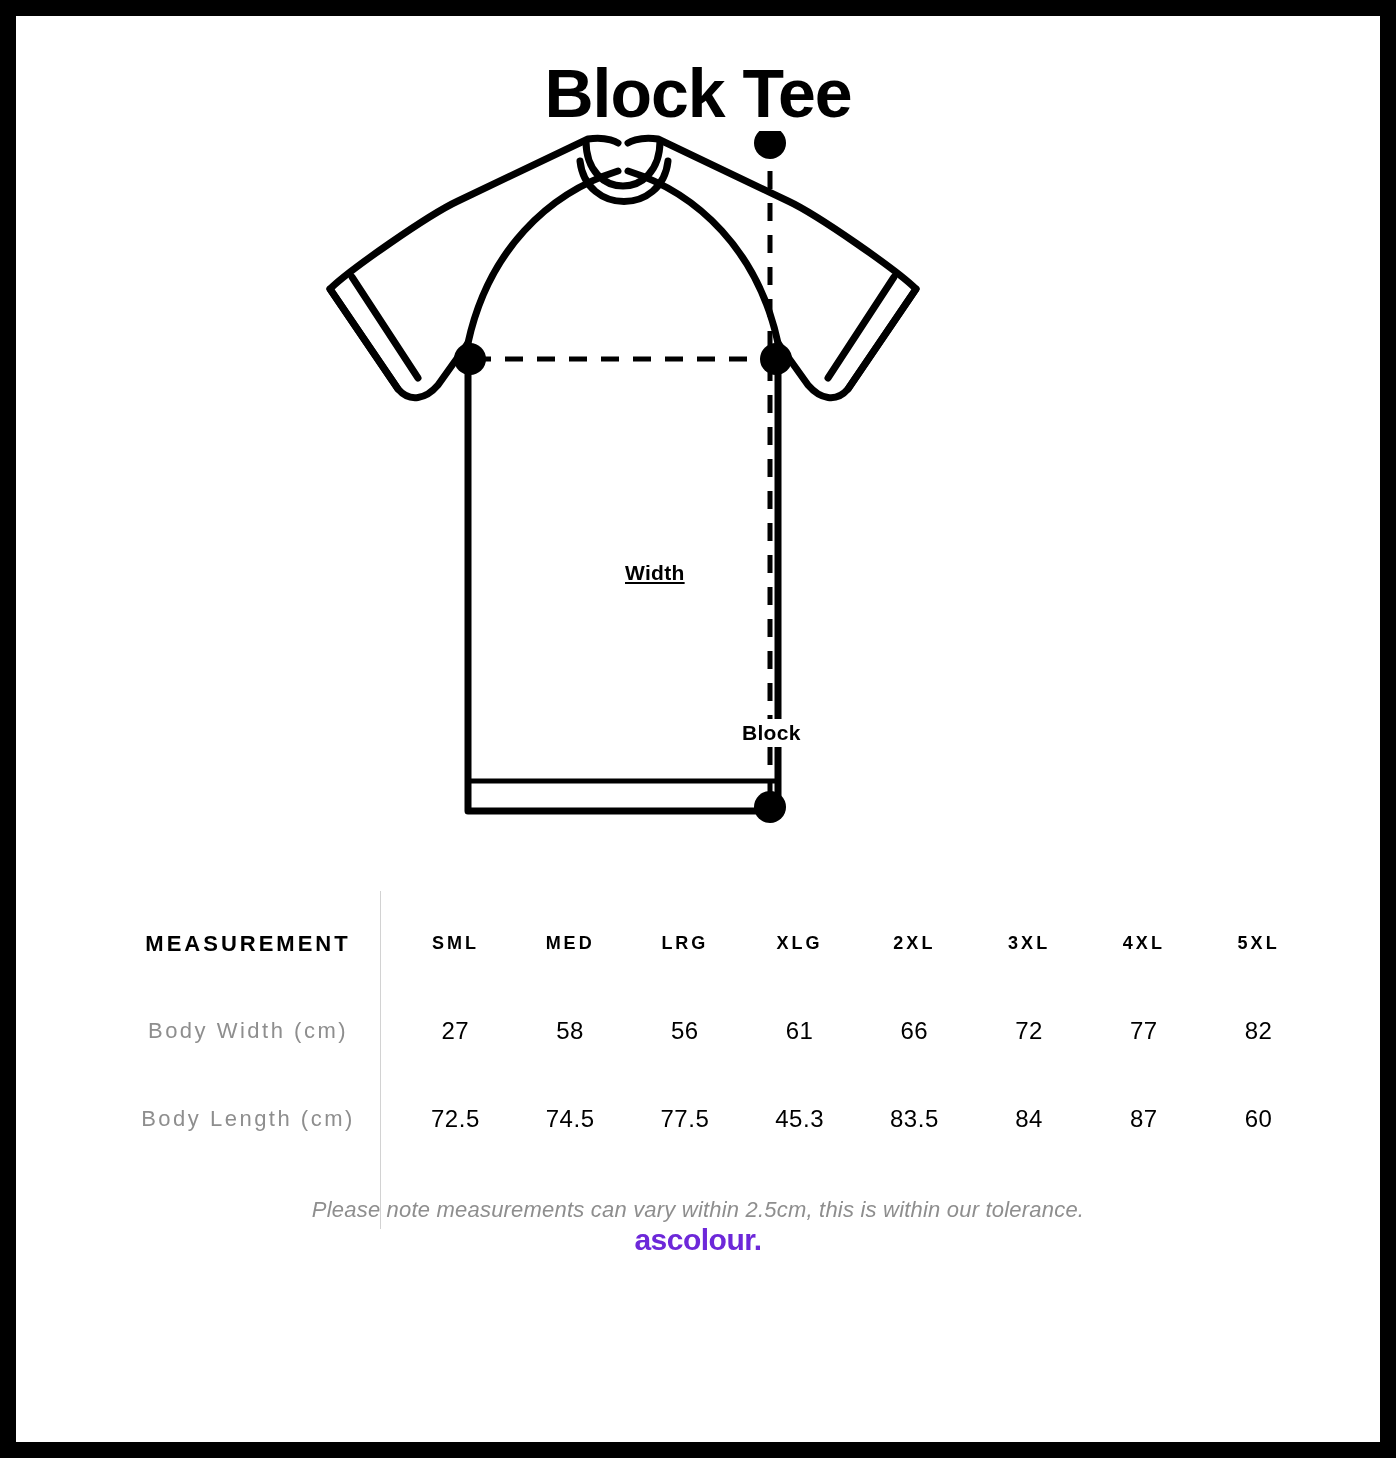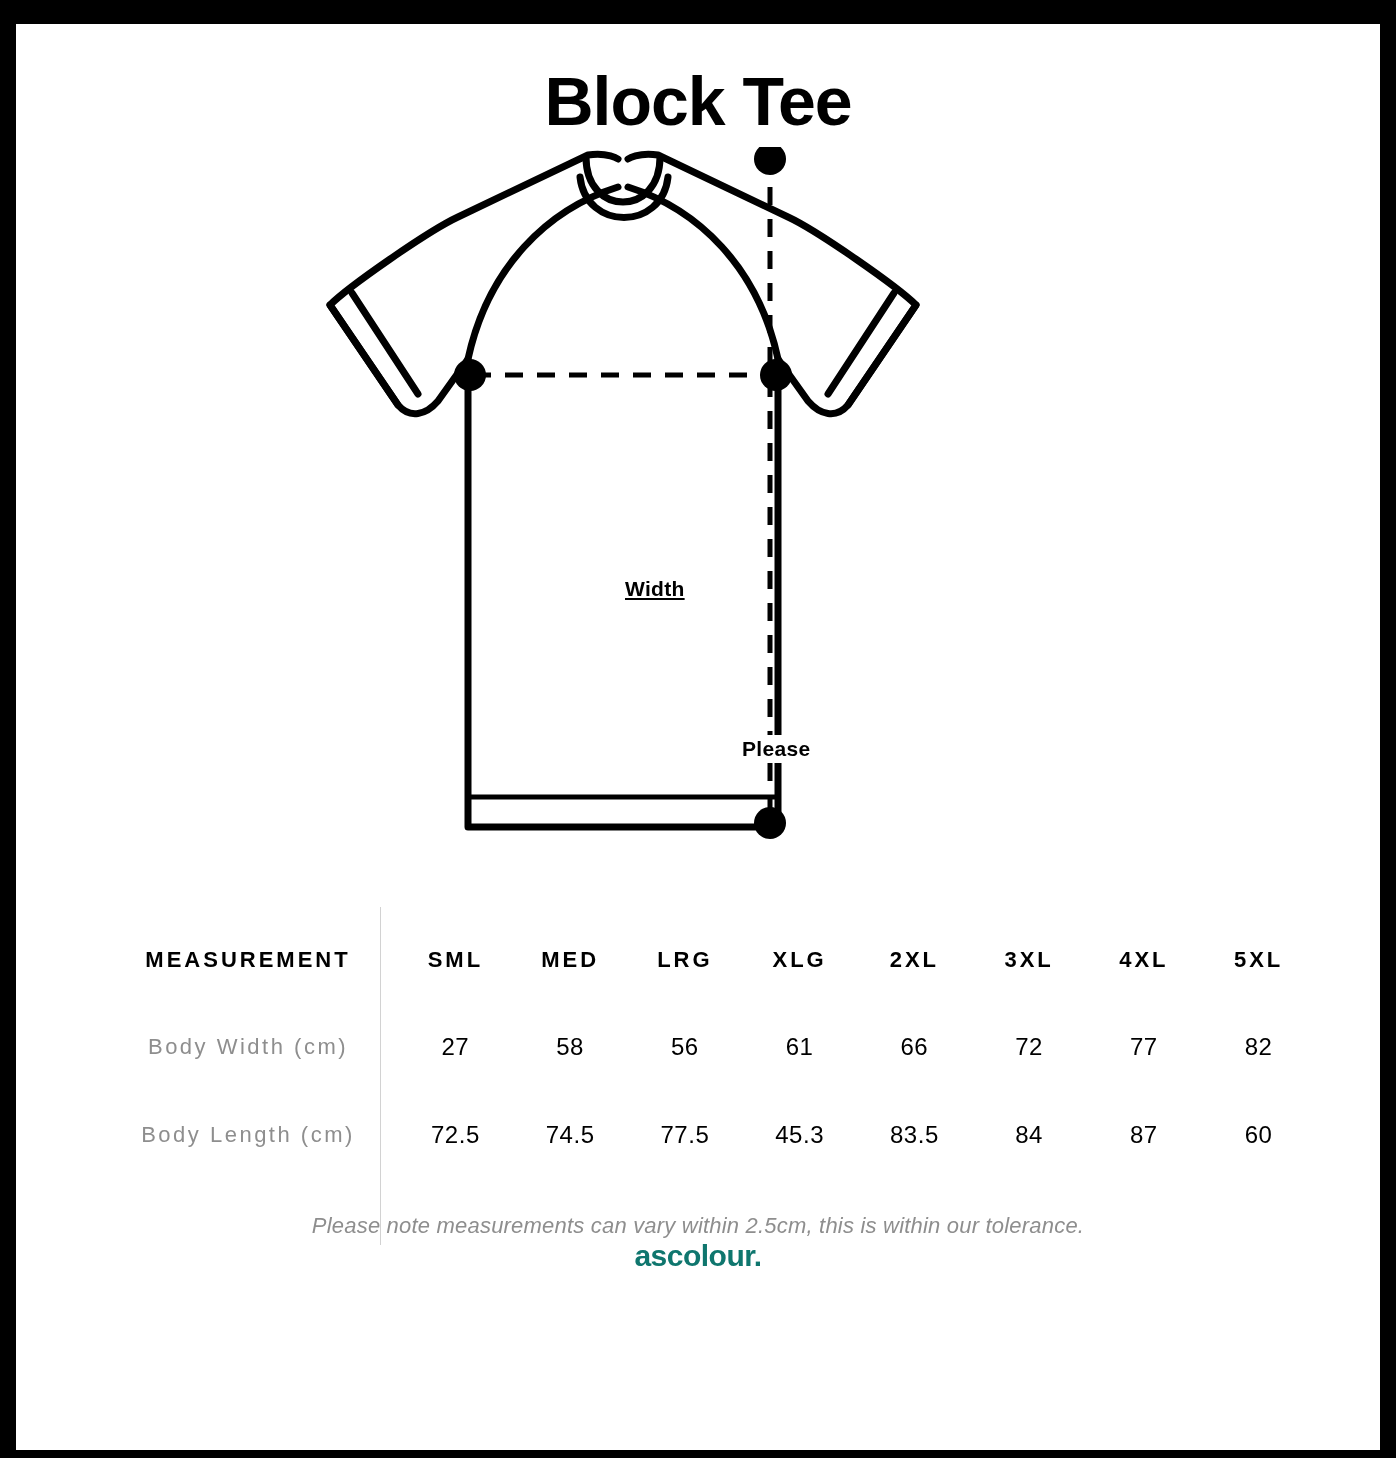--- a/index.html
+++ b/index.html
@@ -25,21 +25,21 @@
     height: 100%;
     background: #ffffff;
     box-sizing: border-box;
   }
   .title {
     text-align: center;
     font-size: 68px;
     font-weight: bold;
     letter-spacing: -1px;
     color: #000;
-    margin: 8px;
+    margin: 0;
     padding-top: 40px;
     line-height: 1.1;
   }
   .diagram-wrap {
     position: relative;
     width: 100%;
     height: 760px;
   }
   .diagram-wrap svg {
     display: block;
@@ -88,21 +88,21 @@
     width: 300px;
   }
   table.sizes th.meas-head {
     font-weight: bold;
     letter-spacing: 3px;
     font-size: 22px;
   }
   table.sizes th.size-head {
     font-weight: bold;
     letter-spacing: 3px;
-    font-size: 22px;
+    font-size: 18px;
   }
   table.sizes td.meas-label {
     color: #8e8e8e;
     letter-spacing: 2.5px;
     font-size: 22px;
   }
   table.sizes td.val {
     font-size: 24px;
     letter-spacing: 0.5px;
   }
@@ -126,21 +126,21 @@
   }
   .note {
     font-size: 22px;
     font-style: italic;
     color: #8e8e8e;
     letter-spacing: 0.2px;
   }
   .brand {
     font-size: 30px;
     font-weight: bold;
-    color: #0f766e;
+    color: #6d28d9;
     letter-spacing: -0.5px;
   }
 </style>
 </head>
 <body>
 
 <div id="page">
   <div id="inner">
 
     <h1 class="title">Block Tee</h1>
@@ -187,21 +187,21 @@
 
         <g fill="#000">
           <circle cx="152" cy="228" r="16"></circle>
           <circle cx="458" cy="228" r="16"></circle>
           <circle cx="452" cy="12" r="16"></circle>
           <circle cx="452" cy="676" r="16"></circle>
         </g>
       </svg>
 
       <div class="label-width">Width</div>
-      <div class="label-length">Please</div>
+      <div class="label-length">Block</div>
     </div>
 
     <div class="table-area">
       <div class="vline"></div>
       <table class="sizes">
         <thead>
           <tr>
             <th class="meas-head">MEASUREMENT</th>
             <th class="size-head">SML</th>
             <th class="size-head">MED</th>

